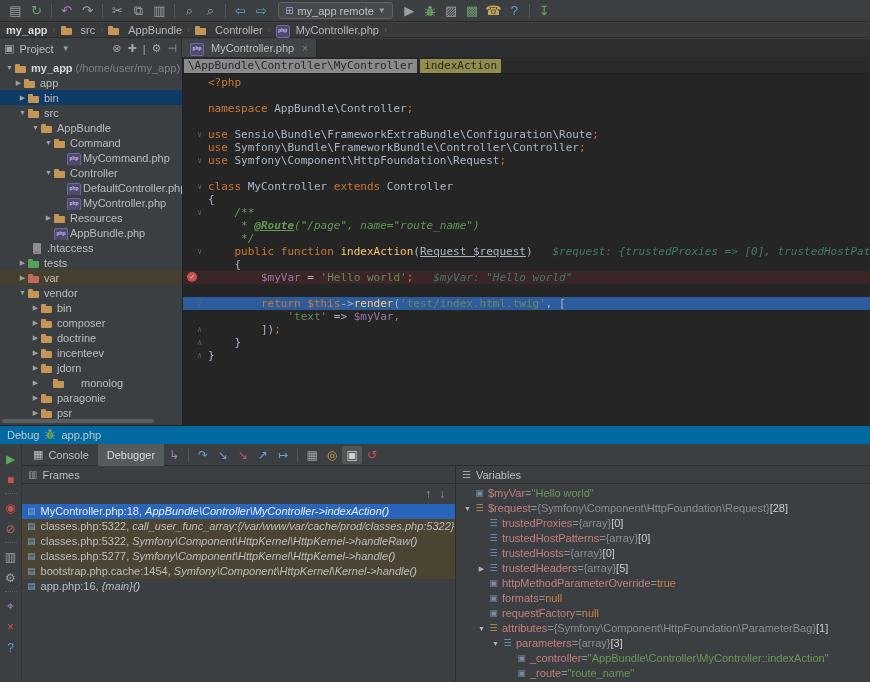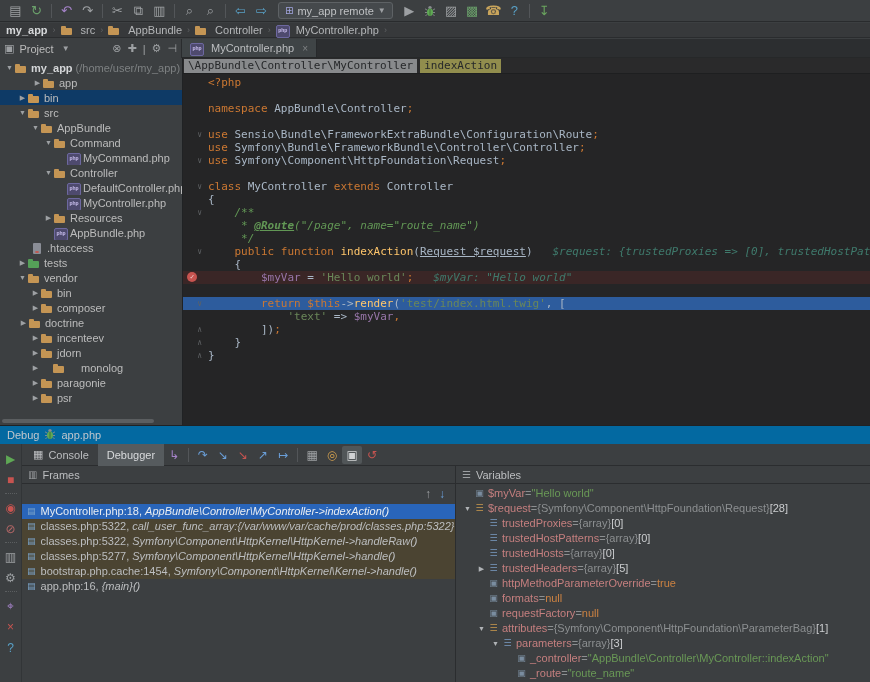--- a/index.html
+++ b/index.html
@@ -195,21 +195,21 @@
 
 <div id="main">
   <div id="tree">
     <div id="tree-rows">
         <div class="trow" style="padding-left: 4px;">
           <span class="tchev">▼</span>
           <span class="fico folder"></span>
           <span class="tbold">my_app</span>
           <span class="textra">(/home/user/my_app)</span>
         </div>
-        <div class="trow" style="padding-left: 32px;">
+        <div class="trow" style="padding-left: 13px;">
           <span class="tchev">▶</span>
           <span class="fico folder"></span>
           <span>app</span>
         </div>
         <div class="trow sel" style="padding-left: 17px;">
           <span class="tchev">▶</span>
           <span class="fico folder"></span>
           <span>bin</span>
         </div>
         <div class="trow" style="padding-left: 17px;">
@@ -260,36 +260,41 @@
         <div class="trow" style="padding-left: 20px;">
           <span class="tchev"></span>
           <span class="fico file"></span>
           <span>.htaccess</span>
         </div>
         <div class="trow" style="padding-left: 17px;">
           <span class="tchev">▶</span>
           <span class="fico folder-green"></span>
           <span>tests</span>
         </div>
+        <div class="trow brown" style="padding-left: 17px;">
+          <span class="tchev">▶</span>
+          <span class="fico folder-red"></span>
+          <span>var</span>
+        </div>
         <div class="trow" style="padding-left: 17px;">
           <span class="tchev">▼</span>
           <span class="fico folder"></span>
           <span>vendor</span>
         </div>
         <div class="trow" style="padding-left: 30px;">
           <span class="tchev">▶</span>
           <span class="fico folder"></span>
           <span>bin</span>
         </div>
         <div class="trow" style="padding-left: 30px;">
           <span class="tchev">▶</span>
           <span class="fico folder"></span>
           <span>composer</span>
         </div>
-        <div class="trow" style="padding-left: 18px;">
+        <div class="trow" style="padding-left: 30px;">
           <span class="tchev">▶</span>
           <span class="fico folder"></span>
           <span>doctrine</span>
         </div>
         <div class="trow" style="padding-left: 30px;">
           <span class="tchev">▶</span>
           <span class="fico folder"></span>
           <span>incenteev</span>
         </div>
         <div class="trow" style="padding-left: 30px;">

